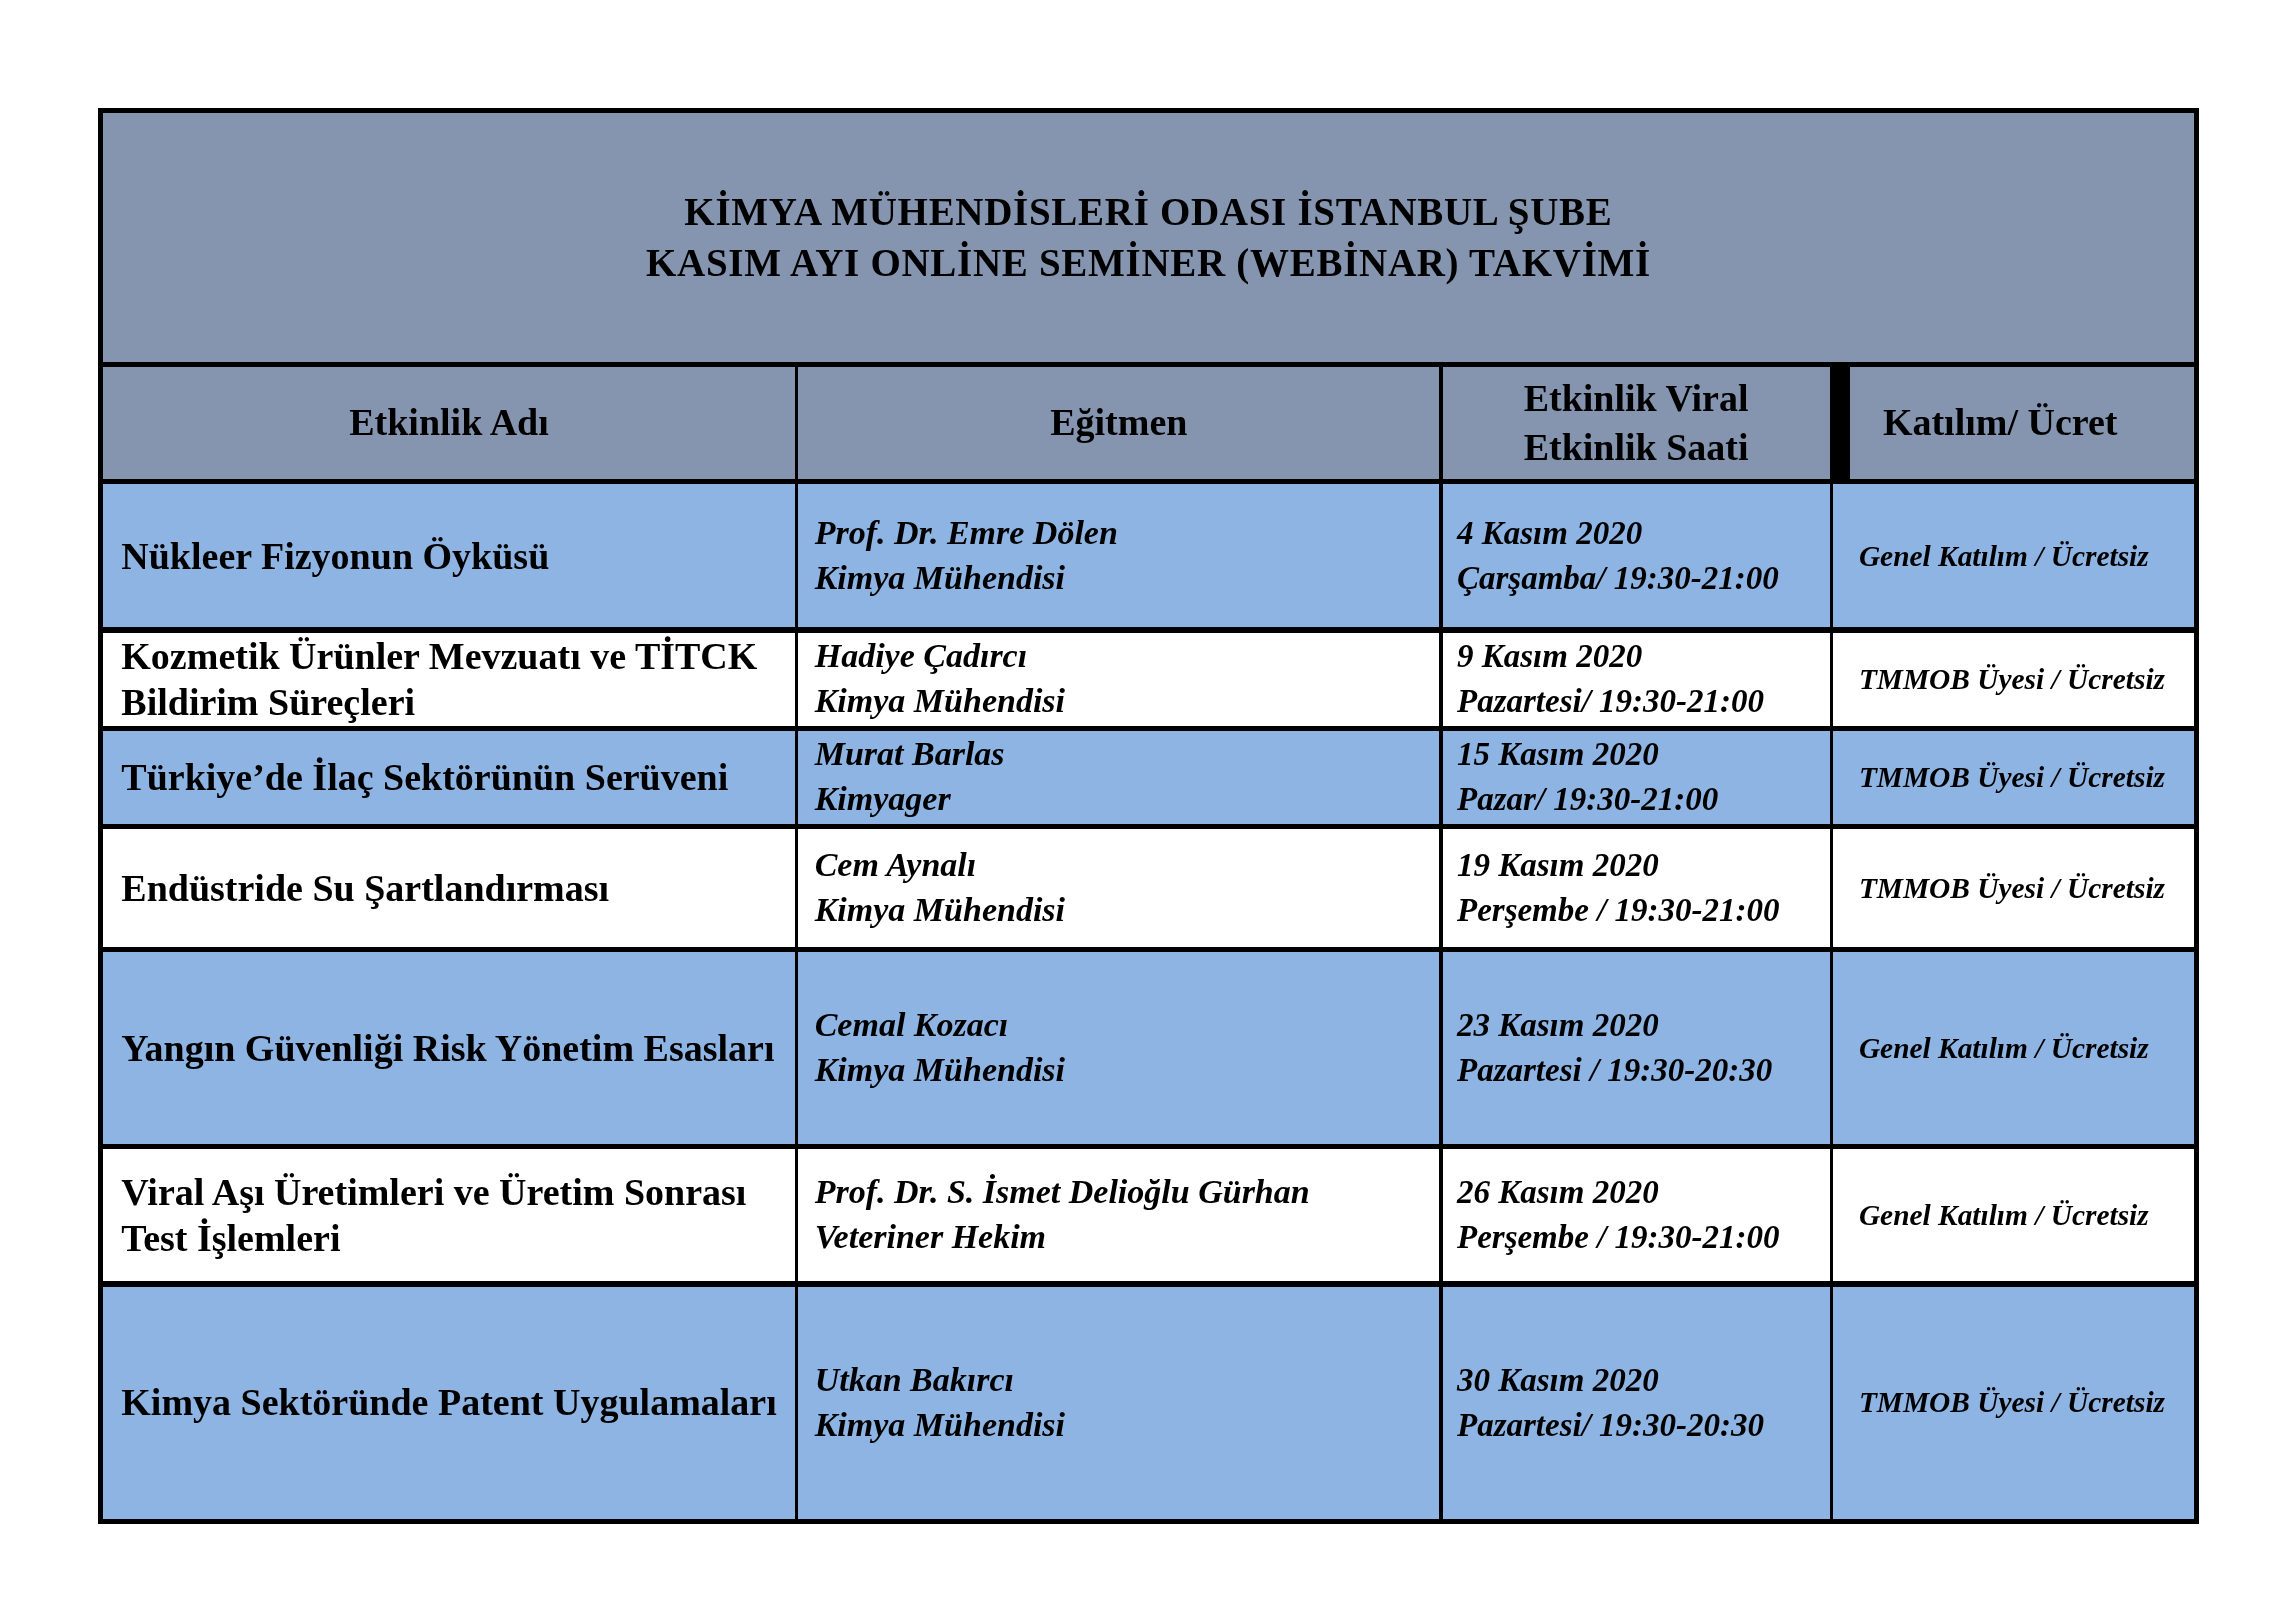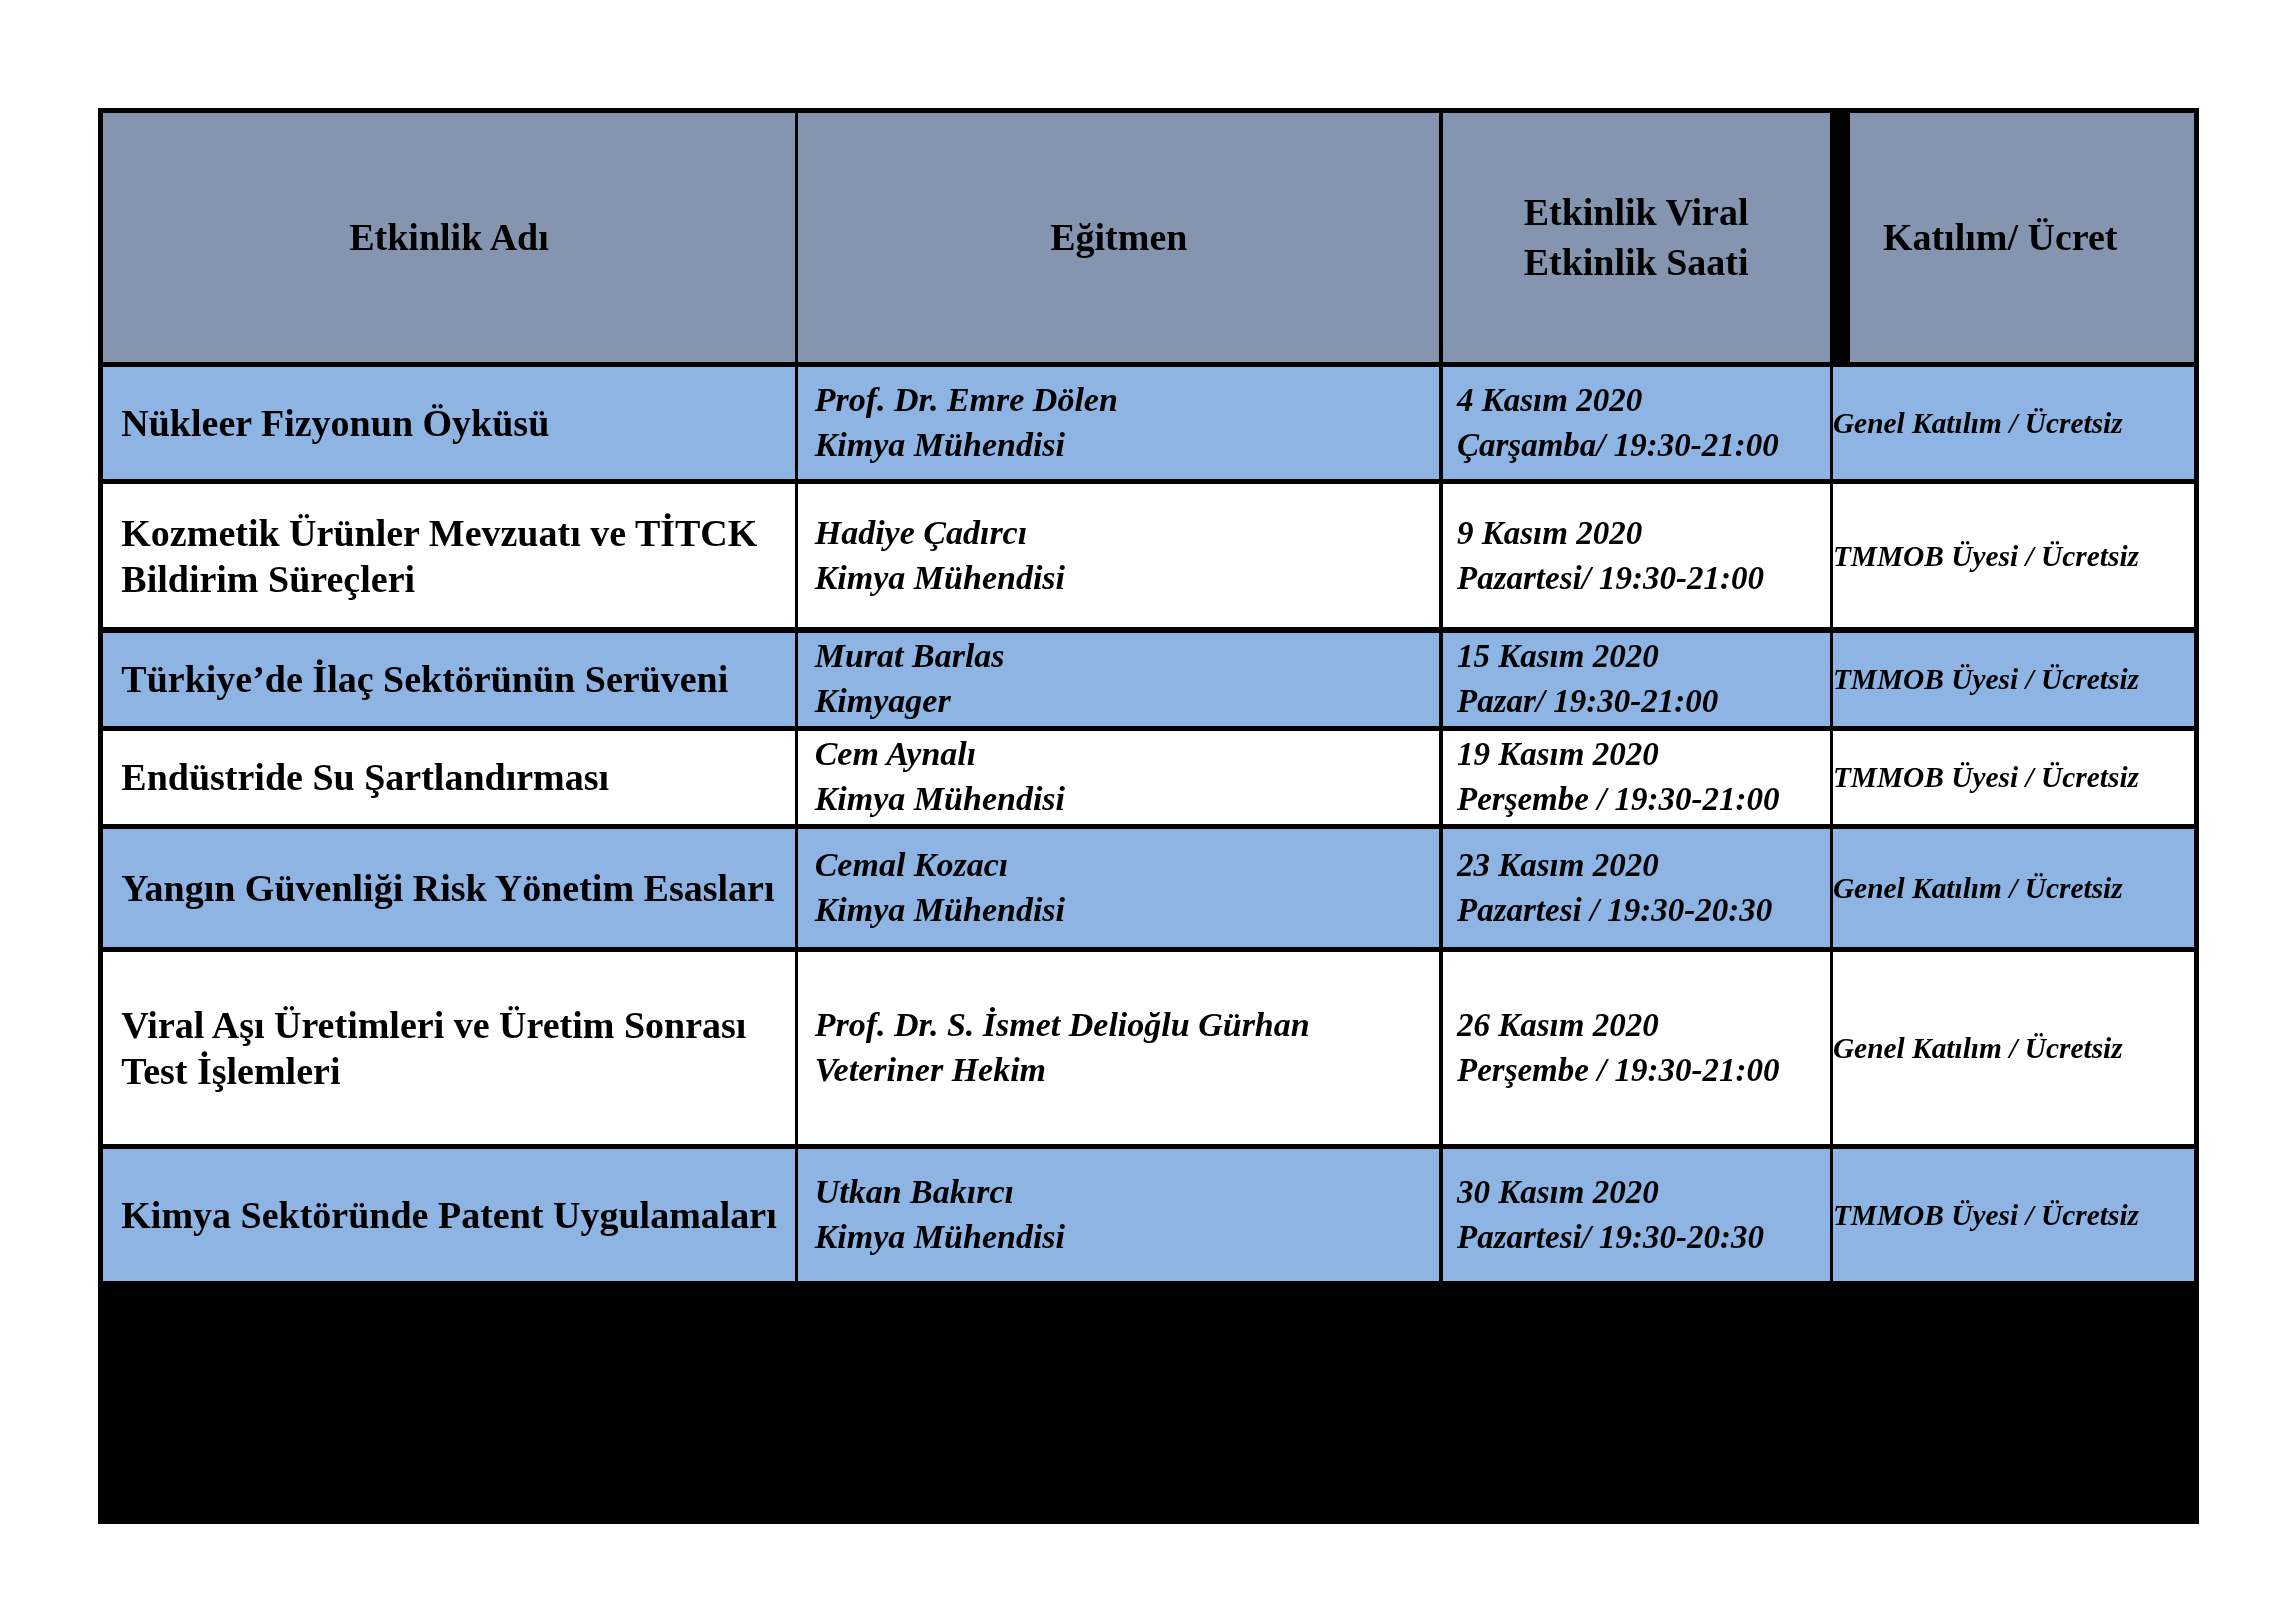--- a/index.html
+++ b/index.html
@@ -41,29 +41,33 @@
   .c-trainer{
     font-weight:bold;font-style:italic;font-size:34px;line-height:1.32;
     padding-left:16.4px;padding-right:20px;
   }
   .c-date{
     font-weight:bold;font-style:italic;font-size:33px;line-height:1.36;
     padding-left:14.4px;padding-right:3.9px;
   }
   .c-fee{
     font-weight:bold;font-style:italic;font-size:29.4px;line-height:1.3;
-    padding-right:5.2px;
+    padding-left:26px;padding-right:5.2px;
   }
 </style>
 </head>
 <body>
 
 <div class="page">
   <div class="tbl">
 
+    <div class="cell hdr title-cell">
+      <div class="pre">KİMYA MÜHENDİSLERİ ODASI İSTANBUL ŞUBE
+KASIM AYI ONLİNE SEMİNER (WEBİNAR) TAKVİMİ</div>
+    </div>
 
     <div class="cell hdr colhdr">
       <div class="pre">Etkinlik Adı</div>
     </div>
     <div class="cell hdr colhdr">
       <div class="pre">Eğitmen</div>
     </div>
     <div class="cell hdr colhdr">
       <div class="pre">Etkinlik Viral
 Etkinlik Saati</div>

